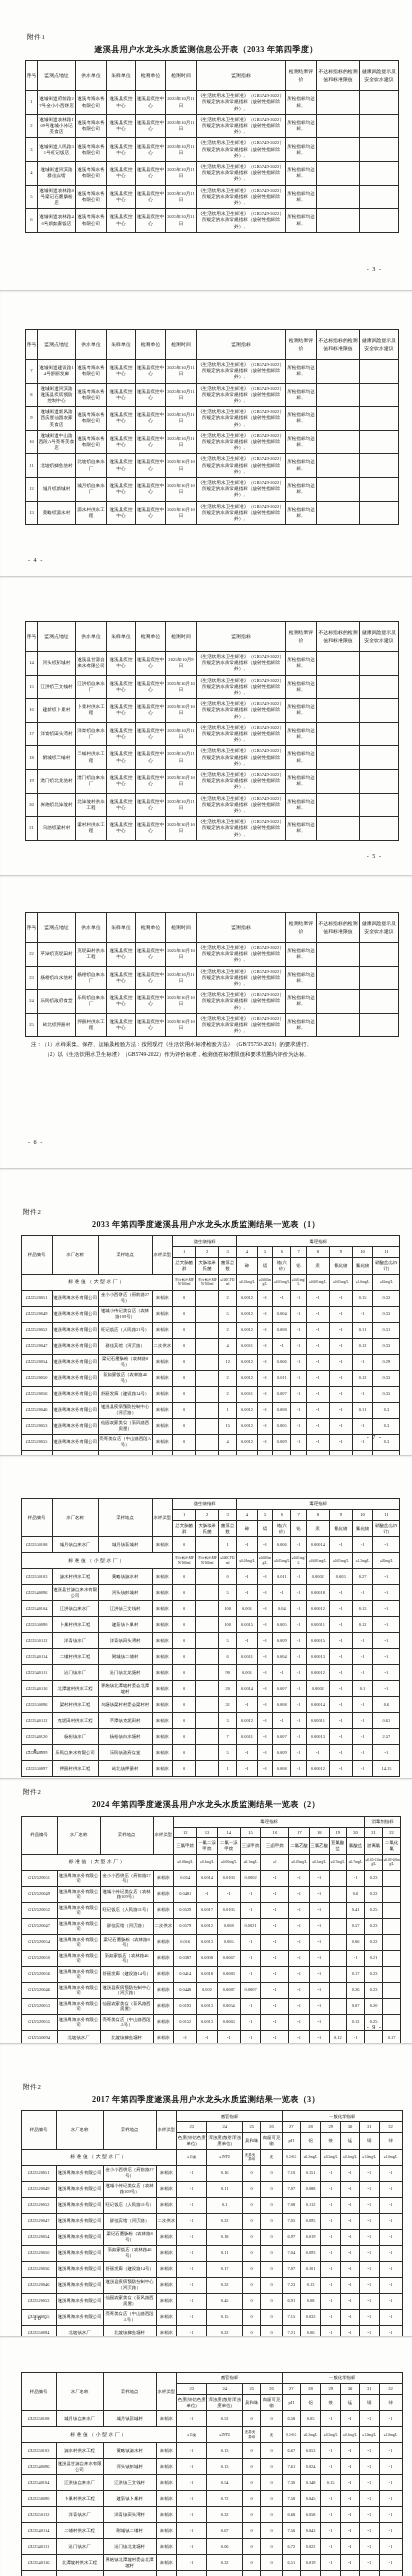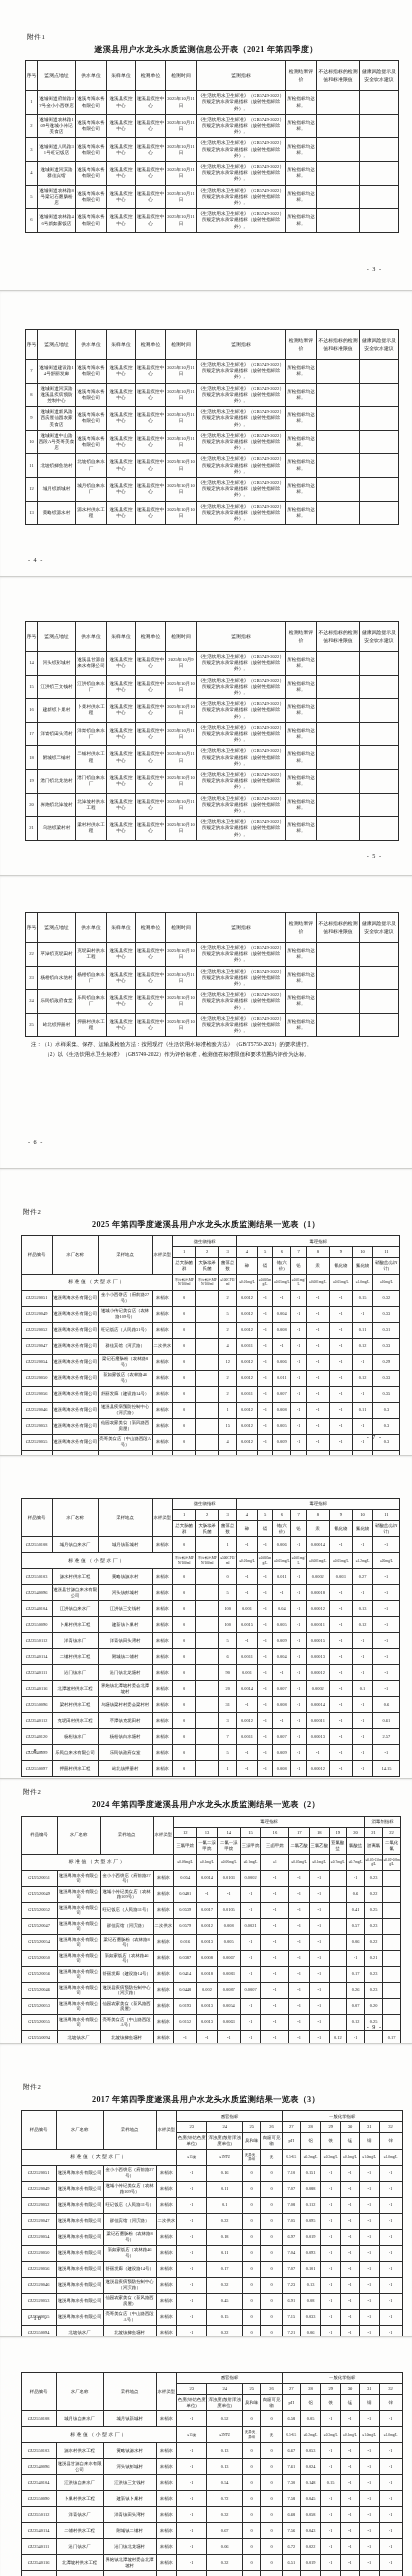--- a/index.html
+++ b/index.html
@@ -34,21 +34,21 @@
   .notes p + p{margin-left:13.4px;}
   .page-no{position:absolute;font-size:6.2px;letter-spacing:1px;}
   .pn-right{right:30px;}
   .pn-left{left:28px;}
 </style>
 </head>
 <body>
 
 <section class="page" style="height:290px">
   <div class="annex-label" style="margin-top:33px">附件1</div>
-  <h1 class="doc-title">遂溪县用户水龙头水质监测信息公开表（2021 年第四季度）</h1>
+  <h1 class="doc-title">遂溪县用户水龙头水质监测信息公开表（2033 年第四季度）</h1>
   <table class="a1">
       <colgroup>
         <col style="width: 12px;">
         <col style="width: 38px;">
         <col style="width: 31px;">
         <col style="width: 29px;">
         <col style="width: 30px;">
         <col style="width: 31px;">
         <col style="width: 89px;">
         <col style="width: 31px;">
@@ -476,21 +476,21 @@
     </table>
   <div class="notes">
     <p>注：（1）水样采集、保存、运输及检验方法：按照现行《生活饮用水标准检验方法》（GB/T5750-2023）的要求进行。</p>
     <p>（2）以《生活饮用水卫生标准》（GB5749-2022）作为评价标准，检测值在标准限值和要求范围内评价为达标。</p>
   </div>
   <div class="page-no pn-left" style="bottom:23px">- 6 -</div>
 </section>
 
 <section class="page" style="height:286px">
   <div class="annex-label" style="margin-top:39px;margin-left:23px">附件2</div>
-  <h1 class="doc-title">2025 年第四季度遂溪县用户水龙头水质监测结果一览表（1）</h1>
+  <h1 class="doc-title">2033 年第四季度遂溪县用户水龙头水质监测结果一览表（1）</h1>
   <table class="a2">
       <colgroup>
         <col style="width: 31px;">
         <col style="width: 46px;">
         <col style="width: 54px;">
         <col style="width: 20.6px;">
         <col style="width: 23px;">
         <col style="width: 23px;">
         <col style="width: 18px;">
         <col style="width: 20.6px;">

